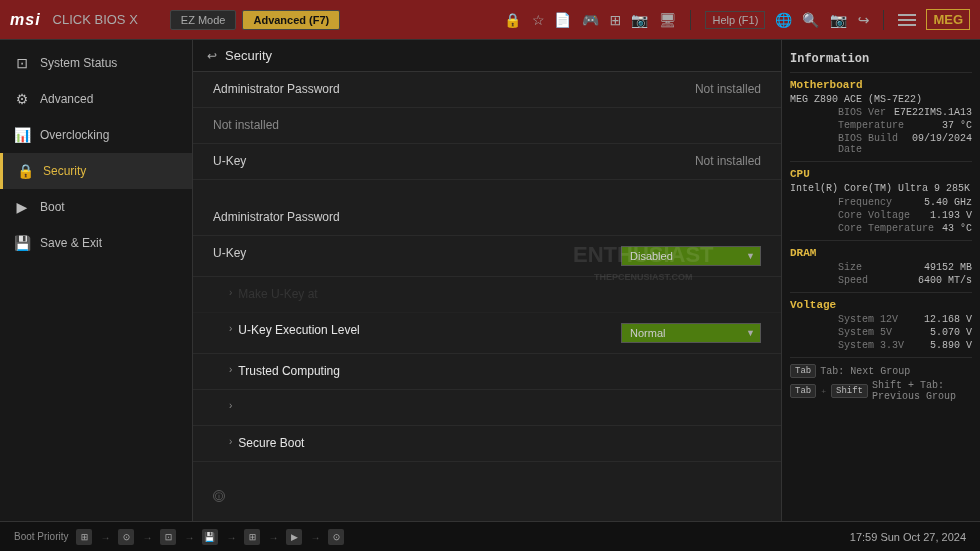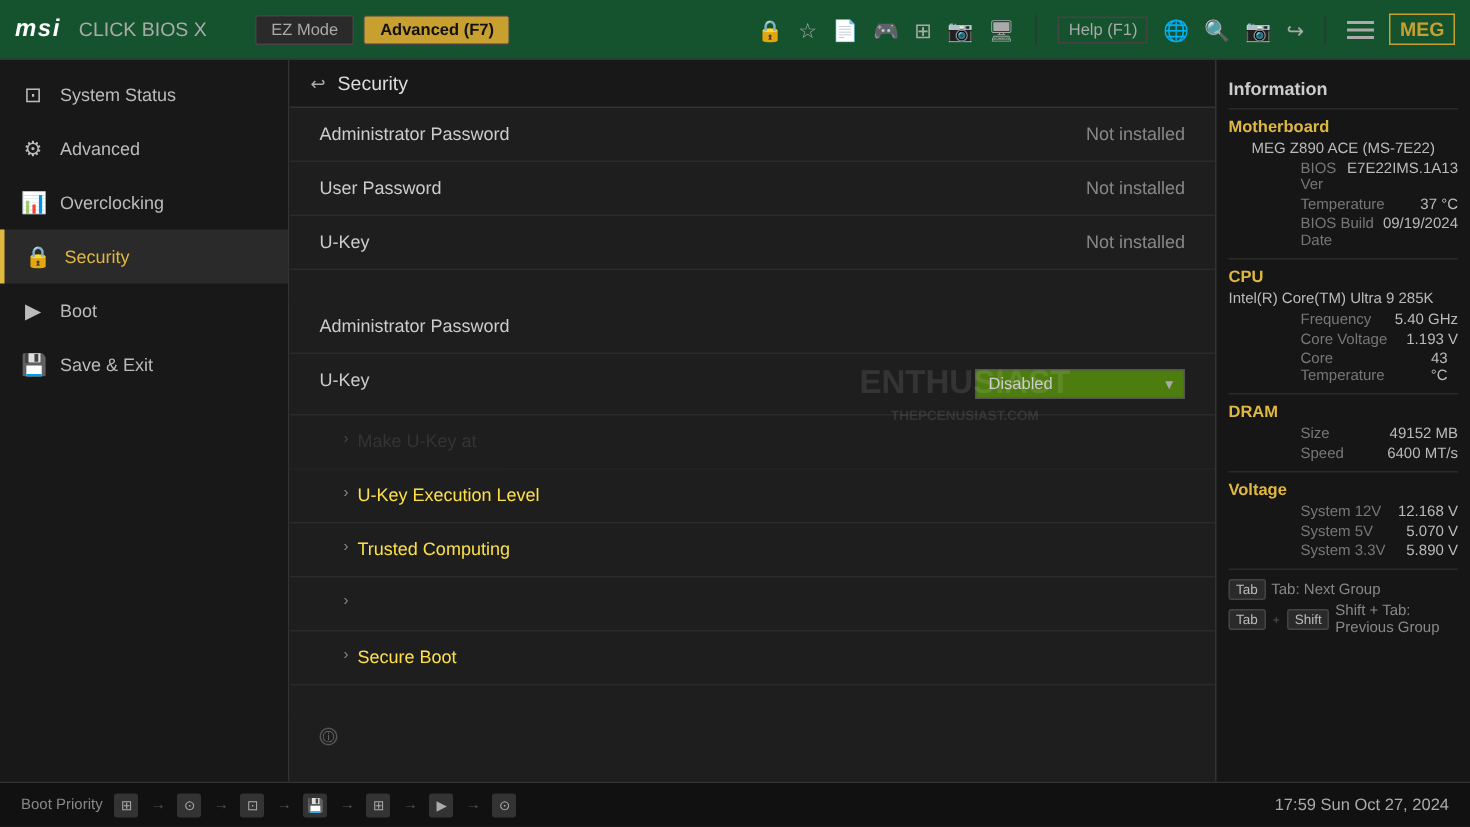--- a/index.html
+++ b/index.html
@@ -8,21 +8,21 @@
       height: 551px;
       background: #1a1a1a;
       font-family: Arial, sans-serif;
       color: #ccc;
       overflow: hidden;
       font-size: 12px;
     }
 
     
     .top-bar {
-      background: #14532d;
+      background: #7f1d1d;
       height: 40px;
       display: flex;
       align-items: center;
       padding: 0 10px;
       border-bottom: 1px solid #333;
       justify-content: space-between;
     }
     .top-bar-left {
       display: flex;
       align-items: center;
@@ -178,21 +178,21 @@
     .setting-row.submenu {
       padding-left: 36px;
       color: #aaa;
     }
     .submenu-arrow {
       color: #888;
       margin-right: 6px;
       font-size: 10px;
     }
     .submenu-label {
-      color: #fde047;
+      color: #e5e5e5;
       font-size: 12px;
     }
     .submenu-label.disabled { color: #555; }
 
     
     .dropdown-select {
       background: #4d7c0f;
       border: 1px solid #555;
       color: #ccc;
       padding: 3px 24px 3px 8px;
@@ -226,44 +226,44 @@
       color: rgba(255,255,255,0.1);
       font-size: 22px;
       font-weight: bold;
       text-align: center;
       pointer-events: none;
       line-height: 1.4;
     }
 
     
     .info-panel {
-      width: 170px;
+      width: 199px;
       background: #161616;
       border-left: 1px solid #333;
       padding: 8px;
       overflow-y: auto;
       font-size: 10px;
+      font-family: Liberation Mono, monospace;
     }
     .info-section-title {
       color: #ccc;
       font-size: 12px;
       font-weight: bold;
       margin-bottom: 6px;
       margin-top: 4px;
     }
     .info-label {
       color: #777;
       font-size: 10px;
       margin-top: 3px;
     }
     .info-value {
       color: #bbb;
       font-size: 10px;
       margin-bottom: 2px;
-      text-align: center;
     }
     .info-row {
       display: flex;
       justify-content: space-between;
       margin-bottom: 2px;
       margin-left: 48px;
     }
     .info-row .info-label { margin: 0; }
     .info-row .info-value { margin: 0; }
     .info-divider {
@@ -417,21 +417,20 @@
     <div class="content-header">
       <span class="back-arrow">↩</span>
       <span class="content-title">Security</span>
     </div>
 
     <div class="setting-row">
       <span class="setting-label">Administrator Password</span>
       <span class="setting-value not-installed">Not installed</span>
     </div>
     <div class="setting-row">
-      <span class="setting-label">User Password</span>
       <span class="setting-value not-installed">Not installed</span>
     </div>
     <div class="setting-row">
       <span class="setting-label">U-Key</span>
       <span class="setting-value not-installed">Not installed</span>
     </div>
 
     <div class="section-divider"></div>
 
     <div class="setting-row">
@@ -450,20 +449,27 @@
     </div>
 
     <div class="setting-row submenu" style="opacity:0.4;">
       <span class="submenu-arrow">›</span>
       <span class="submenu-label disabled">Make U-Key at</span>
     </div>
 
     <div class="setting-row submenu">
       <span class="submenu-arrow">›</span>
       <span class="submenu-label" style="flex:1;">U-Key Execution Level</span>
+      <div class="dropdown-wrapper">
+        <select class="dropdown-select">
+          <option>Normal</option>
+          <option>Admin Only</option>
+          <option>User Only</option>
+        </select>
+      </div>
     </div>
 
     <div class="setting-row submenu">
       <span class="submenu-arrow">›</span>
       <span class="submenu-label">Trusted Computing</span>
     </div>
 
     <div class="setting-row submenu">
       <span class="submenu-arrow">›</span>
     </div>

